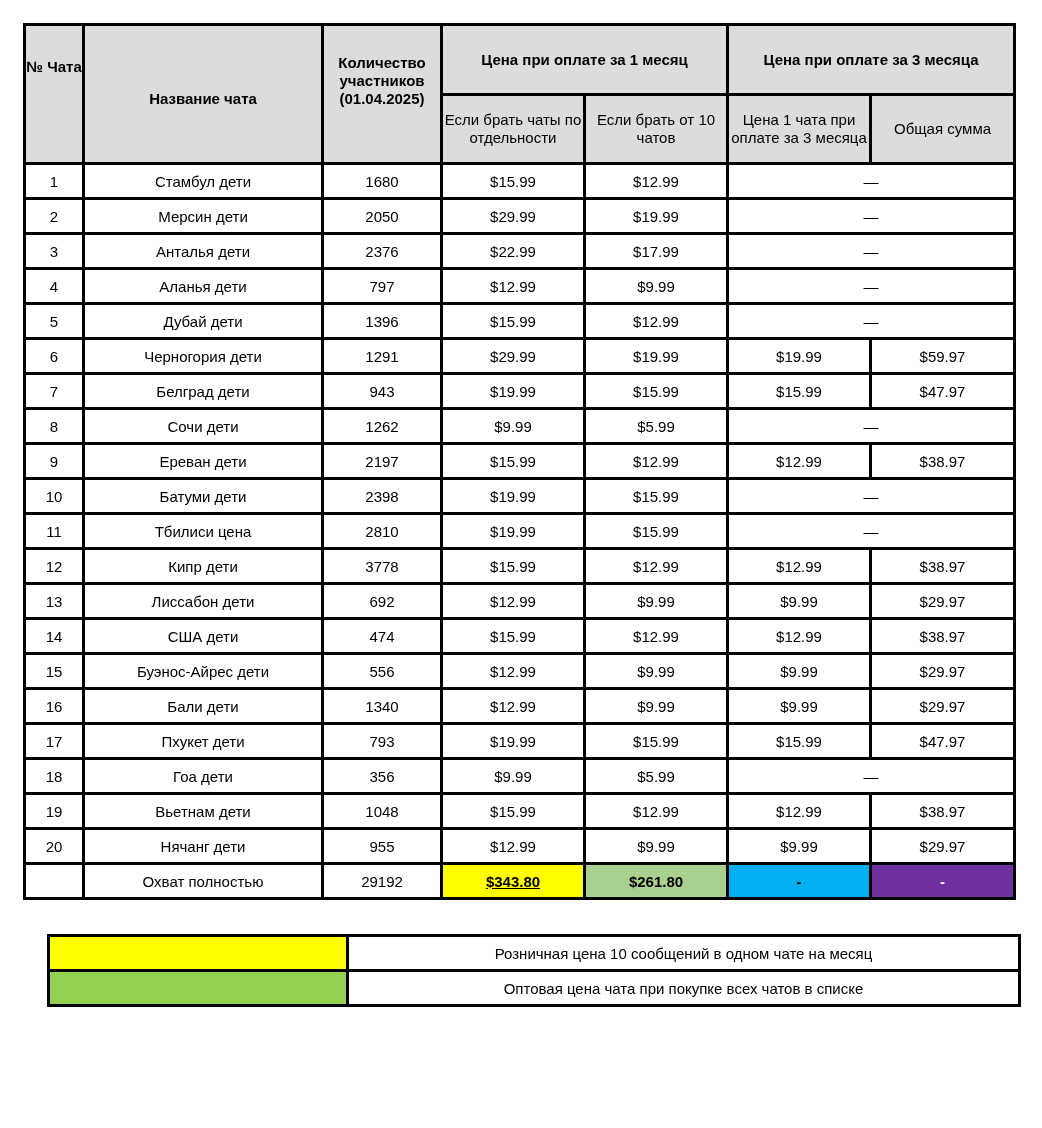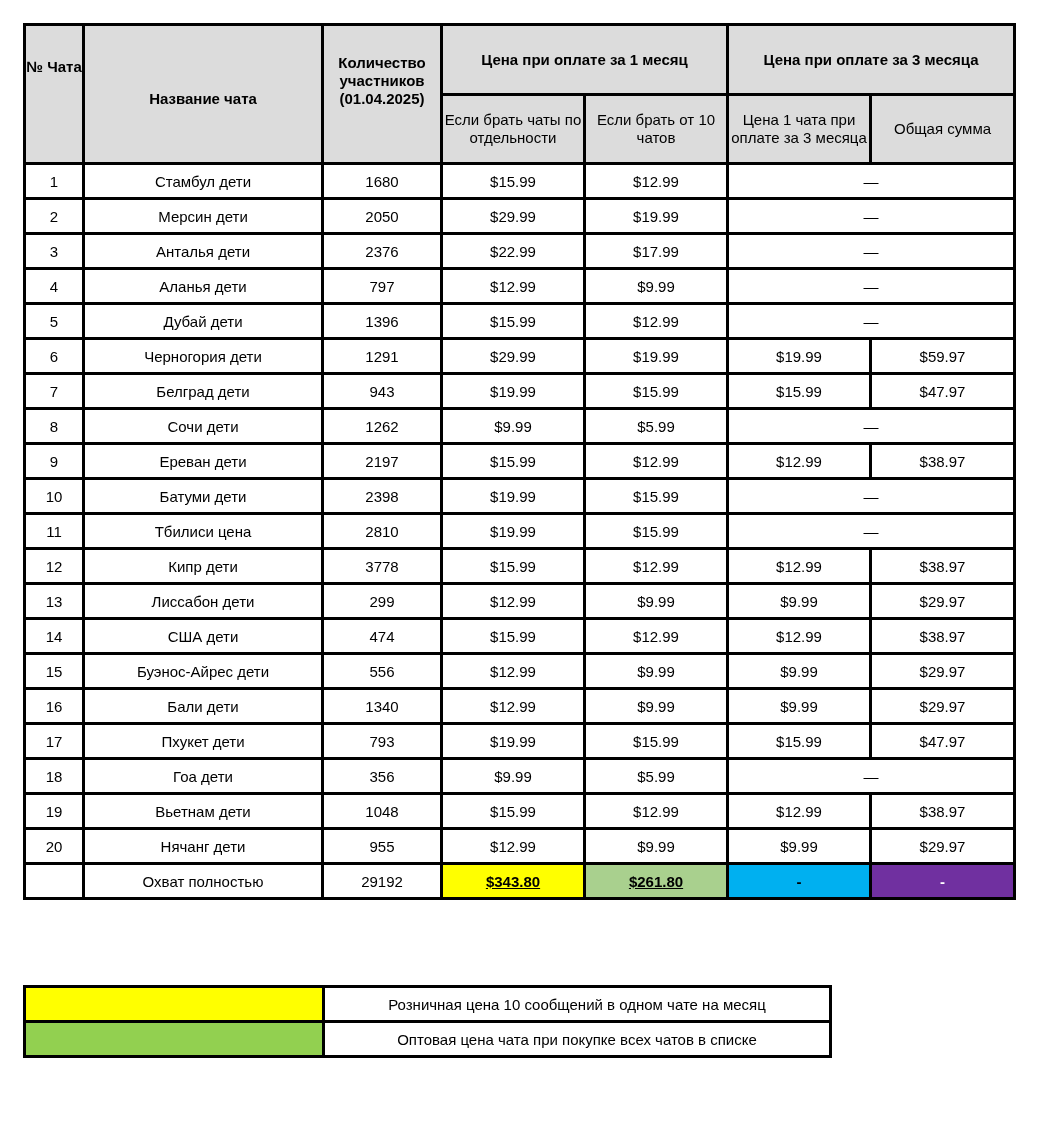--- a/index.html
+++ b/index.html
@@ -9,24 +9,24 @@
   #main-table { top:23px; width:990px; }
   #main-table th { background:#dcdcdc; font-weight:bold; font-size:15px; line-height:18px; }
   #main-table th.sub { font-weight:normal; }
   #main-table th.nr { vertical-align:top; padding-top:32px; }
   #main-table th.name, #main-table th.count { vertical-align:top; padding-top:64px; }
   #main-table th.count { padding-top:28px; }
   #main-table tr.h1 th { height:67px; }
   #main-table tr.h2 th { height:66px; }
   #main-table td { height:32px; background:#fff; }
   #main-table tr.total td.retail { background:#ffff00; font-weight:bold;text-decoration:underline; }
-  #main-table tr.total td.wholesale { background:#a9d08e; font-weight:bold;text-decoration:underline; }
+  #main-table tr.total td.wholesale { background:#a9d08e; font-weight:bold; }
   #main-table tr.total td.q3price { background:#00b0f0; font-weight:bold; }
   #main-table tr.total td.q3total { background:#7030a0; color:#fff; font-weight:bold; }
-  #legend-table { top:985px; width:809px; }
+  #legend-table { top:934px; width:974px;margin-left:24px; }
   #legend-table td { height:32px; font-size:15px; }
   #legend-table td.swatch { width:296px; }
 </style>
 </head>
 <body>
 
 <table id="main-table">
   <colgroup>
     <col style="width:59px">
       <col style="width:239px">
@@ -148,21 +148,21 @@
         <td>Кипр дети</td>
         <td>3778</td>
         <td>$15.99</td>
         <td>$12.99</td>
         <td>$12.99</td>
         <td>$38.97</td>
       </tr>
       <tr>
         <td>13</td>
         <td>Лиссабон дети</td>
-        <td>299</td>
+        <td>692</td>
         <td>$12.99</td>
         <td>$9.99</td>
         <td>$9.99</td>
         <td>$29.97</td>
       </tr>
       <tr>
         <td>14</td>
         <td>США дети</td>
         <td>474</td>
         <td>$15.99</td>

